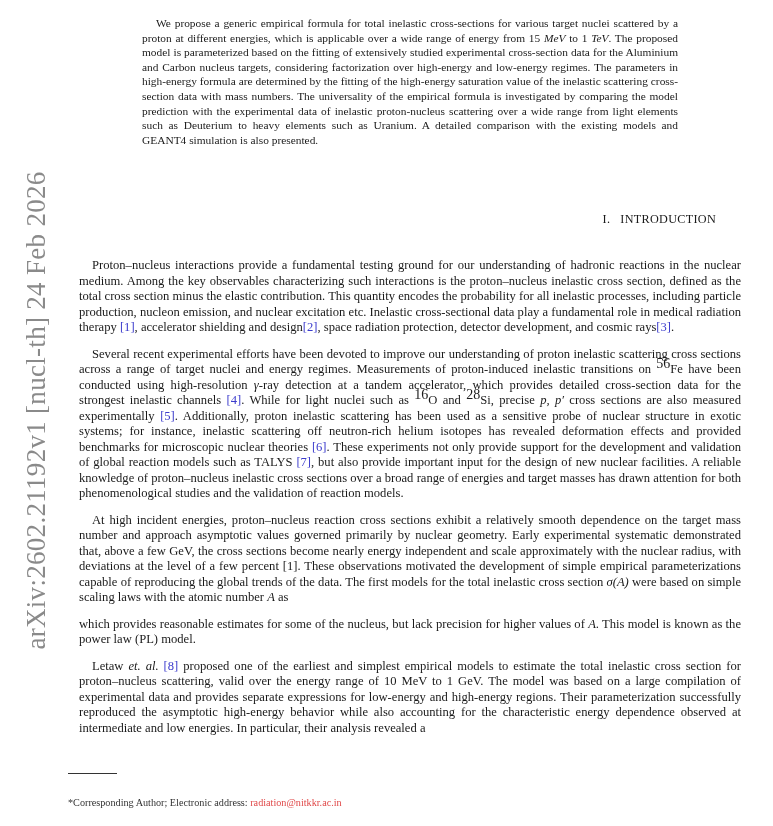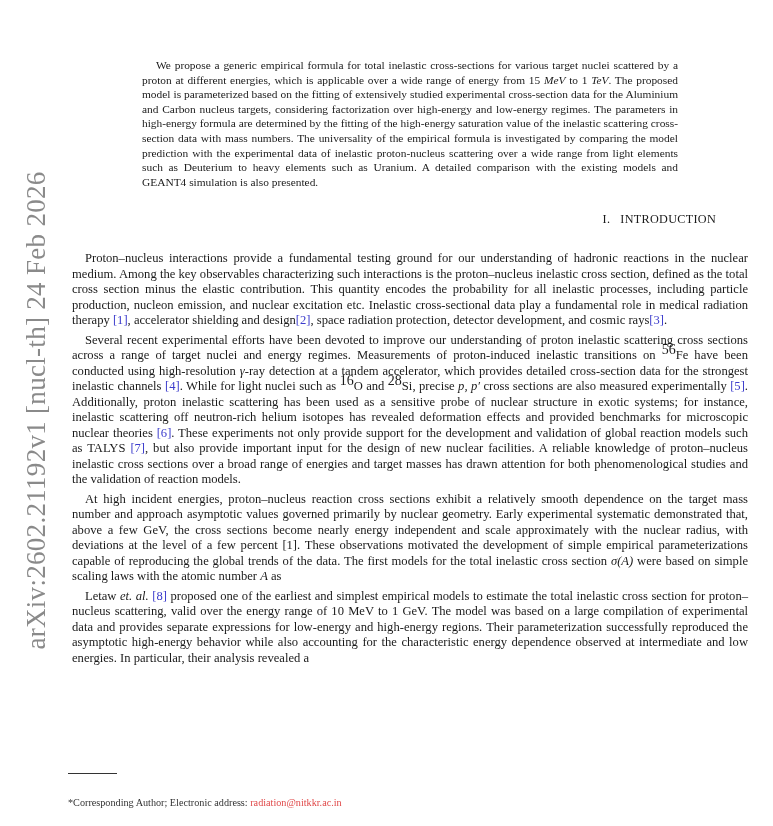--- a/index.html
+++ b/index.html
@@ -21,37 +21,36 @@
     font-size: 27px;
     color: #8a8a8a;
     letter-spacing: 0.3px;
   }
   .abstract {
     position: absolute;
     left: 142px; top: 16px; width: 536px;
     font-size: 11.4px; line-height: 14.6px;
     text-align: justify;
     text-indent: 14px;
-    margin-top: 42px;
   }
   .section-heading {
     position: absolute;
     left: 0; width: 716px; top: 212px;
     text-align: right;
     font-size: 12.2px; font-weight: normal;
     letter-spacing: 0.3px;
   }
   .section-heading .num { margin-right: 10px; }
   .body-text {
     position: absolute;
     left: 68px; top: 247px; width: 684px;
     font-size: 12.6px; line-height: 15.5px;
     text-align: justify;
   }
-  .body-text p { margin: 4px; text-indent: 13px; }
+  .body-text p { margin: 11px; text-indent: 13px; }
   .cite { color: #3a3acc; }
   .equation {
     position: relative;
     height: 41px;
     display: flex; align-items: center; justify-content: center;
     font-size: 13px;
   }
   .equation .eq-num { position: absolute; right: 0; }
   .equation i { font-style: italic; }
   sup { font-size: 14px; line-height: 0; vertical-align: super; }
@@ -81,18 +80,19 @@
 </div>
 
 <div class="body-text">
   <p><span>Proton–nucleus interactions provide a fundamental testing ground for our understanding of hadronic reactions in the nuclear medium. Among the key observables characterizing such interactions is the proton–nucleus inelastic cross section, defined as the total cross section minus the elastic contribution. This quantity encodes the probability for all inelastic processes, including particle production, nucleon emission, and nuclear excitation etc. Inelastic cross-sectional data play a fundamental role in medical radiation therapy </span><a class="cite">[1]</a><span>, accelerator shielding and design</span><a class="cite">[2]</a><span>, space radiation protection, detector development, and cosmic rays</span><a class="cite">[3]</a><span>.</span></p>
 
   <p><span>Several recent experimental efforts have been devoted to improve our understanding of proton inelastic scattering cross sections across a range of target nuclei and energy regimes. Measurements of proton-induced inelastic transitions on </span><sup>56</sup><span>Fe</span><span> have been conducted using high-resolution </span><i>γ</i><span>-ray detection at a tandem accelerator, which provides detailed cross-section data for the strongest inelastic channels </span><a class="cite">[4]</a><span>. While for light nuclei such as </span><sup>16</sup><span>O</span><span> and </span><sup>28</sup><span>Si</span><span>, precise </span><i>p, p′</i><span> cross sections are also measured experimentally </span><a class="cite">[5]</a><span>. Additionally, proton inelastic scattering has been used as a sensitive probe of nuclear structure in exotic systems; for instance, inelastic scattering off neutron-rich helium isotopes has revealed deformation effects and provided benchmarks for microscopic nuclear theories </span><a class="cite">[6]</a><span>. These experiments not only provide support for the development and validation of global reaction models such as TALYS </span><a class="cite">[7]</a><span>, but also provide important input for the design of new nuclear facilities. A reliable knowledge of proton–nucleus inelastic cross sections over a broad range of energies and target masses has drawn attention for both phenomenological studies and the validation of reaction models.</span></p>
 
   <p><span>At high incident energies, proton–nucleus reaction cross sections exhibit a relatively smooth dependence on the target mass number and approach asymptotic values governed primarily by nuclear geometry. Early experimental systematic demonstrated that, above a few GeV, the cross sections become nearly energy independent and scale approximately with the nuclear radius, with deviations at the level of a few percent [1]. These observations motivated the development of simple empirical parameterizations capable of reproducing the global trends of the data. The first models for the total inelastic cross section </span><i>σ(A)</i><span> were based on simple scaling laws with the atomic number </span><i>A</i><span> as</span></p>
 
 
+  <p style="text-indent:0"><span>which provides reasonable estimates for some of the nucleus, but lack precision for higher values of </span><i>A</i><span>. This model is known as the power law (PL) model.</span></p>
 
   <p><span>Letaw </span><i>et. al.</i> <a class="cite">[8]</a><span> proposed one of the earliest and simplest empirical models to estimate the total inelastic cross section for proton–nucleus scattering, valid over the energy range of 10 MeV to 1 GeV. The model was based on a large compilation of experimental data and provides separate expressions for low-energy and high-energy regions. Their parameterization successfully reproduced the asymptotic high-energy behavior while also accounting for the characteristic energy dependence observed at intermediate and low energies. In particular, their analysis revealed a</span></p>
 </div>
 
 <div class="footnote-rule"></div>
 <div class="footnote"><span>*Corresponding Author; Electronic address: </span><a class="email">radiation@nitkkr.ac.in</a></div>
 
 </body></html>

